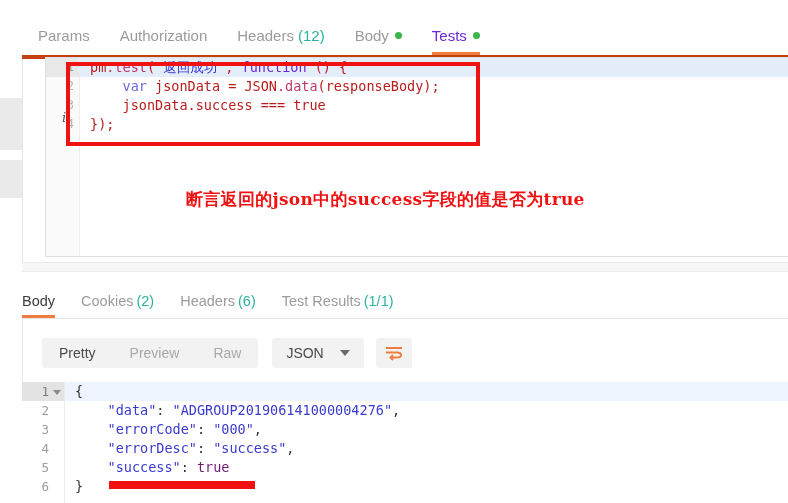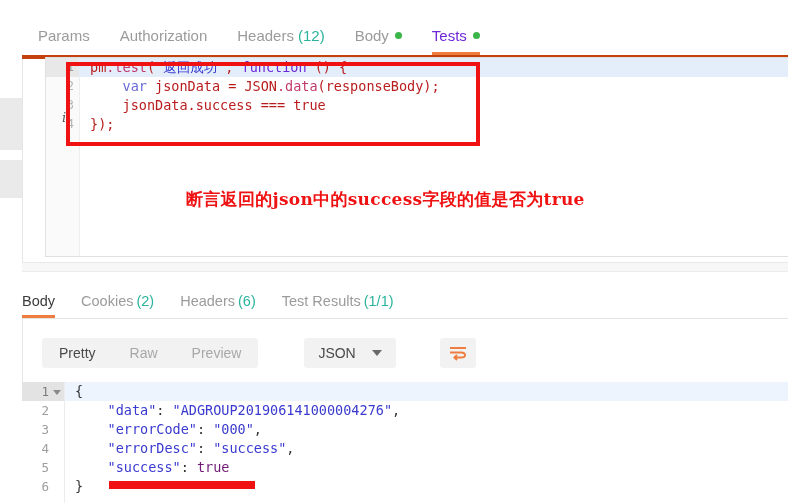--- a/index.html
+++ b/index.html
@@ -199,21 +199,20 @@
     background: #f07d40;
   }
 
   
   .view-bar {
     position: absolute;
     left: 22px; top: 330px;
     width: 642px; height: 46px;
     display: flex;
     align-items: center;
-    gap: 32px;
   }
   .seg-group {
     display: flex;
     background: #f2f2f2;
     border-radius: 3px;
     height: 30px;
     align-items: stretch;
     margin-left: 20px;
   }
   .seg {
@@ -369,22 +368,22 @@
 <div class="res-tabs" id="resTabs">
     <div class="res-tab active"><span>Body</span></div>
     <div class="res-tab"><span>Cookies</span><span class="cnt">(2)</span></div>
     <div class="res-tab"><span>Headers</span><span class="cnt">(6)</span></div>
     <div class="res-tab"><span>Test Results</span><span class="cnt">(1/1)</span></div>
   </div>
 
 <div class="view-bar">
   <div class="seg-group" id="segGroup">
       <div class="seg active">Pretty</div>
+      <div class="seg">Preview</div>
       <div class="seg">Raw</div>
-      <div class="seg">Preview</div>
     </div>
   <div class="fmt-select">
     <span>JSON</span>
     <span class="caret"></span>
   </div>
   <div class="wrap-btn">
     <svg width="18" height="16" viewBox="0 0 18 16">
       <line x1="1" y1="3" x2="17" y2="3" stroke="#f07d40" stroke-width="2"></line>
       <line x1="1" y1="7.5" x2="12" y2="7.5" stroke="#f07d40" stroke-width="2"></line>
       <path d="M12 7.5 q4 0 4 2.5 t-4 2.5 H6" fill="none" stroke="#f07d40" stroke-width="2"></path>

